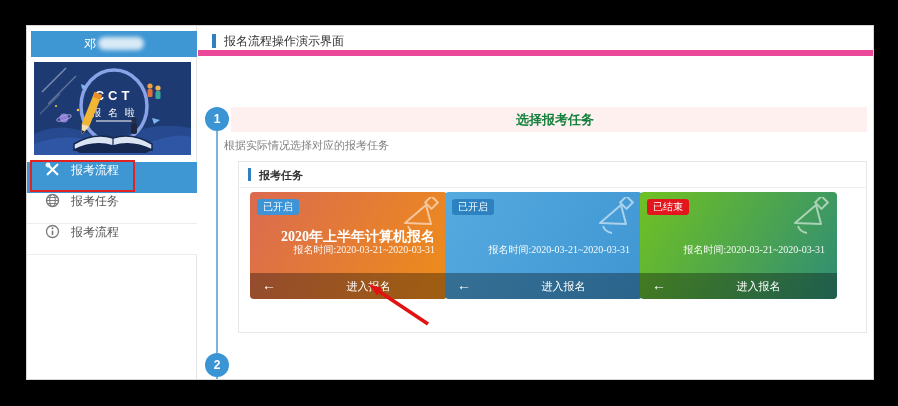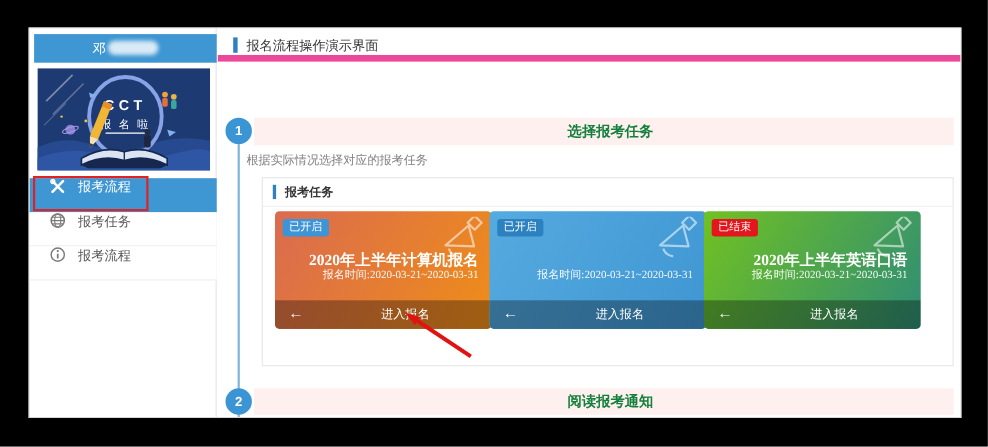--- a/index.html
+++ b/index.html
@@ -210,34 +210,30 @@
 
           <div class="card c2" style="background: linear-gradient(120deg, rgb(112, 193, 34), rgb(47, 141, 117));">
             <span class="badge" style="background: rgb(226, 22, 28);">已结束</span>
             <svg class="mega" width="44" height="40" viewBox="0 0 44 40">
               <g stroke="#fff" fill="none" stroke-width="2" stroke-linejoin="round">
                 <path d="M7 26 L28 8 L33 27 Z"></path>
                 <rect x="29" y="1" width="9" height="9" transform="rotate(45 33.5 5.5)"></rect>
                 <path d="M10 29 q2 6 9 7"></path>
               </g>
             </svg>
-            <div class="card-title">2020年上半年英语口语</div>
             <div class="card-time">报名时间:2020-03-21~2020-03-31</div>
             <div class="card-footer">
               <span class="back-arrow">←</span>
               <div class="action">进入报名</div>
             </div>
           </div>
 
         </div>
       </div>
 
-      <div class="step-strip" style="top:327px; height:24px;">
-        <div class="step-title" style="line-height:24px;">阅读报考通知</div>
-      </div>
       <div class="step-circle" style="top:327px;">2</div>
     </div>
 
     <div class="arrow-ann">
       <svg width="90" height="64" viewBox="0 0 90 64">
         <line x1="22.6" y1="17.8" x2="71" y2="50" stroke="#e01212" stroke-width="3.6"></line>
         <polygon points="11,10 20.1,21.5 25.1,14.1" fill="#e01212"></polygon>
       </svg>
     </div>
 

